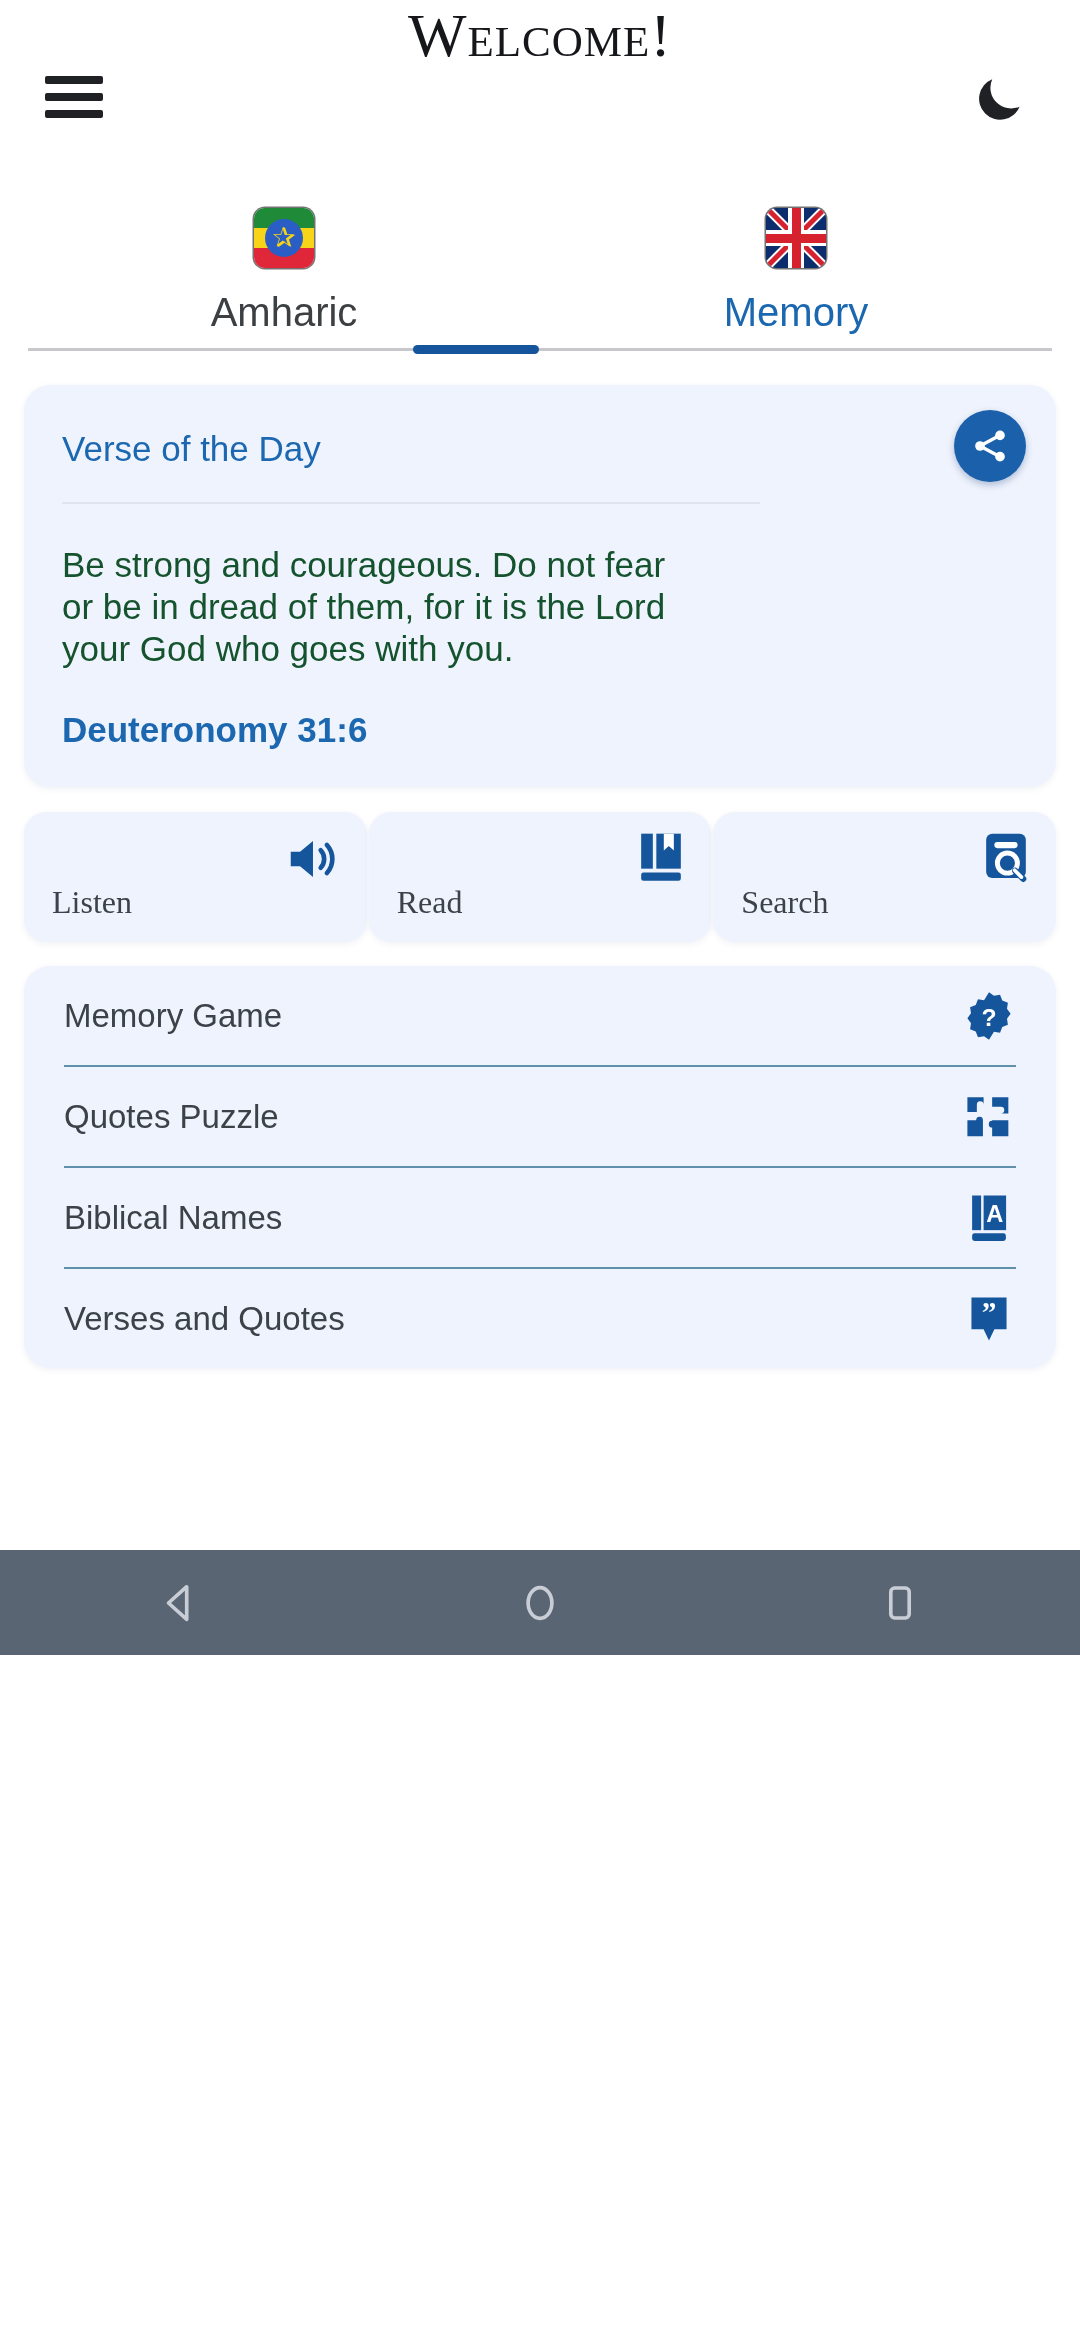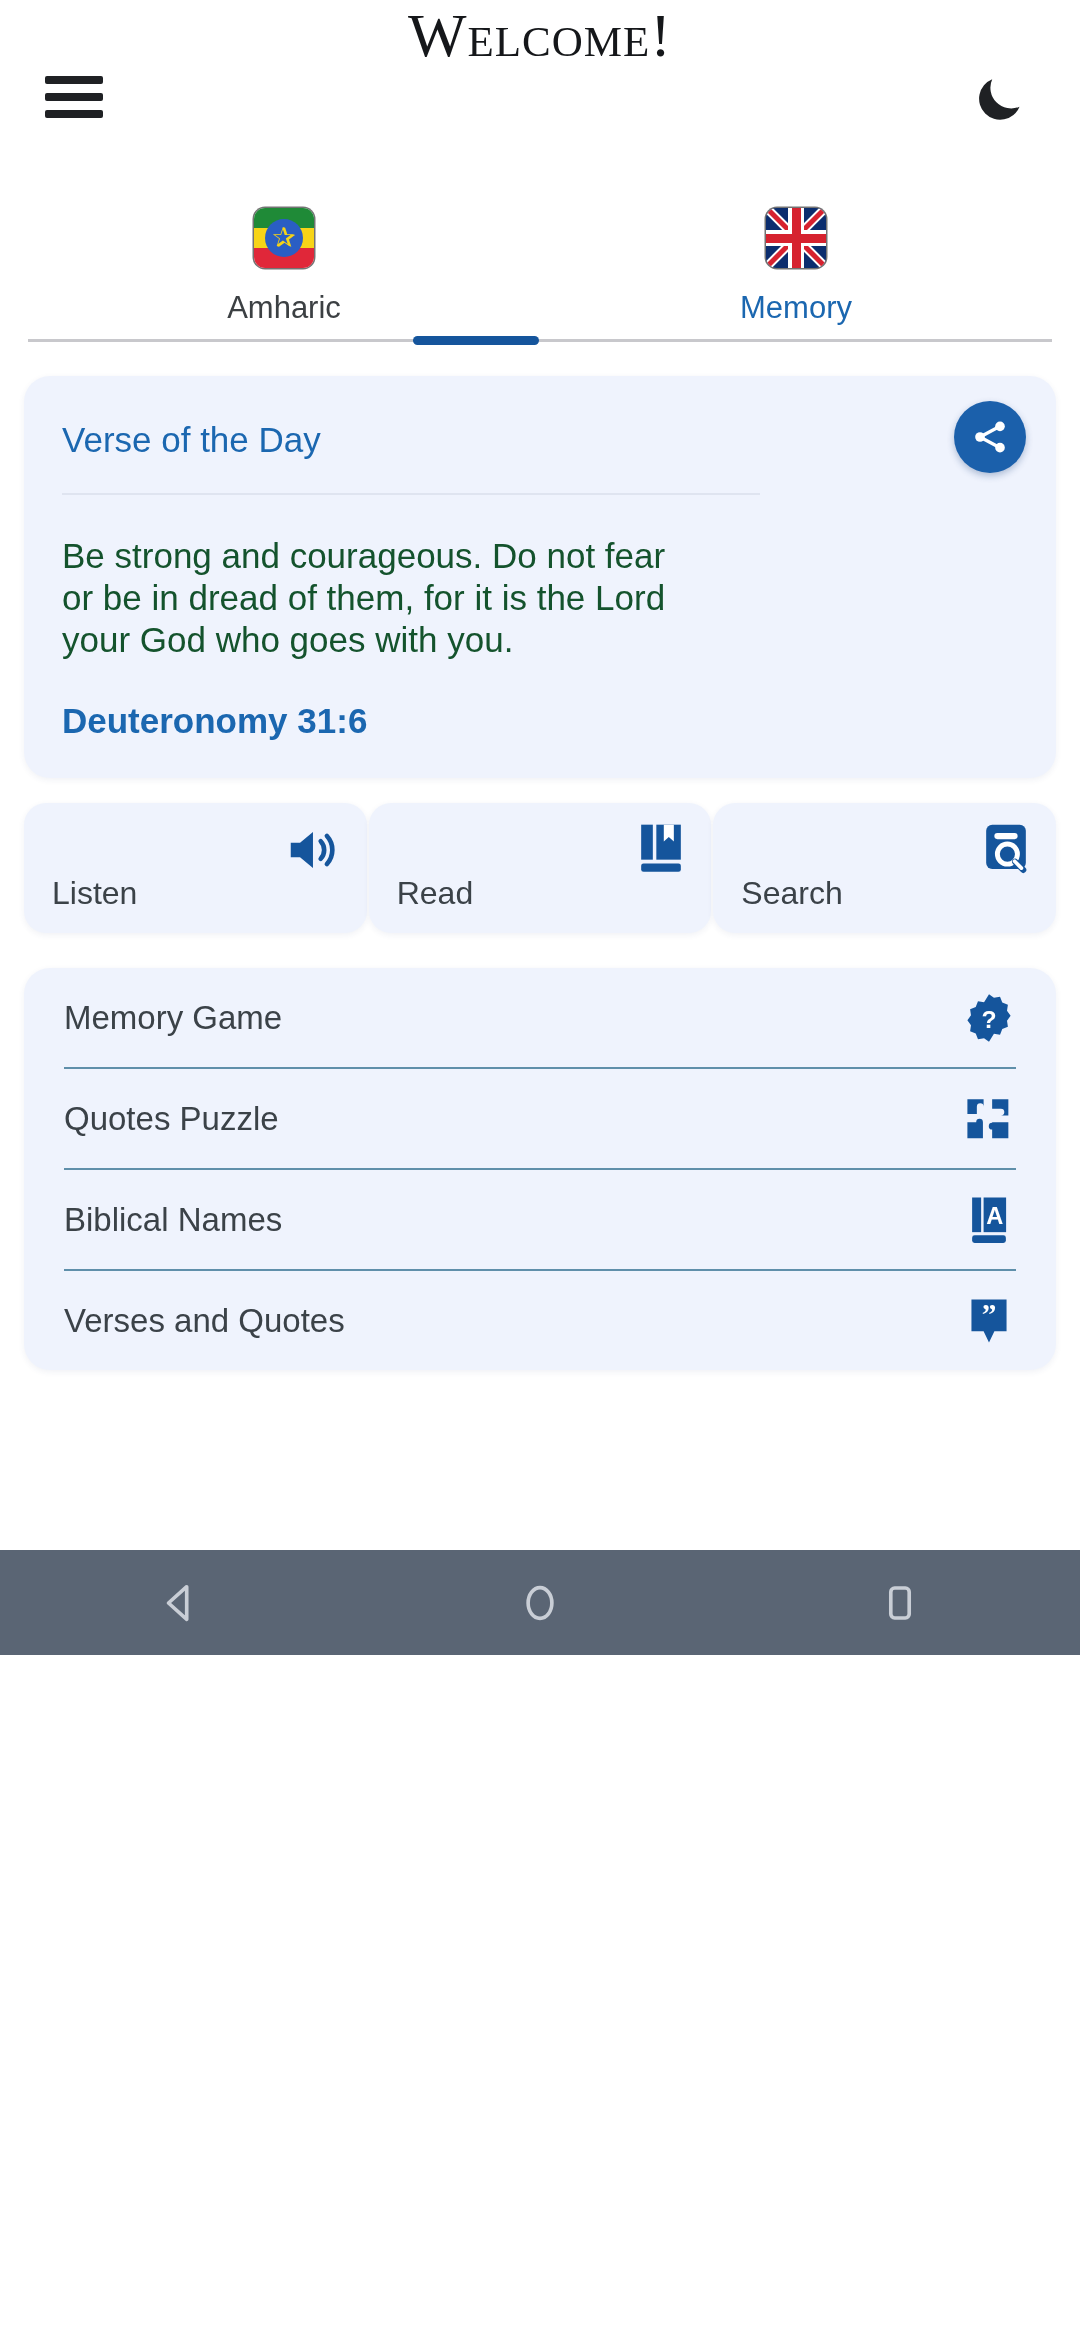--- a/index.html
+++ b/index.html
@@ -70,21 +70,21 @@
   }
   .tab .flag {
     width:60px; height:60px;
     border-radius:11px;
     overflow:hidden;
     position:relative;
     box-shadow:0 0 0 1.5px rgba(0,0,0,.55);
     margin-bottom:24px;
   }
   .tab .tab-label {
-    font-size:31px;
+    font-size:40px;
     color:#3c4043;
     line-height:1;
   }
   .tab.active .tab-label { color:#1b67b0; }
 
   .tabs-underline {
     height:3px;
     background:#c8c8cc;
     margin:0 0 0 0;
     position:relative;
@@ -178,41 +178,42 @@
     background:#1b60ab;
     display:flex; align-items:center; justify-content:center;
     box-shadow:0 3px 7px rgba(20,60,120,.3);
   }
 
   
   .tiles {
     display:flex;
     gap:2px;
     margin-top:25px;
+    font-family:Liberation Serif, serif;
   }
   .tile {
     flex:1 1 0;
     height:130px;
     background:#eff3fd;
     border-radius:22px;
     box-shadow:0 2px 6px rgba(40,60,110,.07);
     position:relative;
     padding:18px 22px;
   }
   .tile .tile-icon {
     position:absolute; right:22px; top:16px;
   }
   .tile .tile-label {
     position:absolute; left:28px; bottom:24px;
     font-size:32px; color:#3b4248; line-height:1;
   }
 
   
   .list-card {
-    margin-top:35px;
+    margin-top:24px;
     padding:0 40px;
   }
   .list-row {
     height:99px;
     display:flex; align-items:center; justify-content:space-between;
     position:relative;
   }
   .list-row .row-label {
     font-size:33px;
     color:#3b4248;

